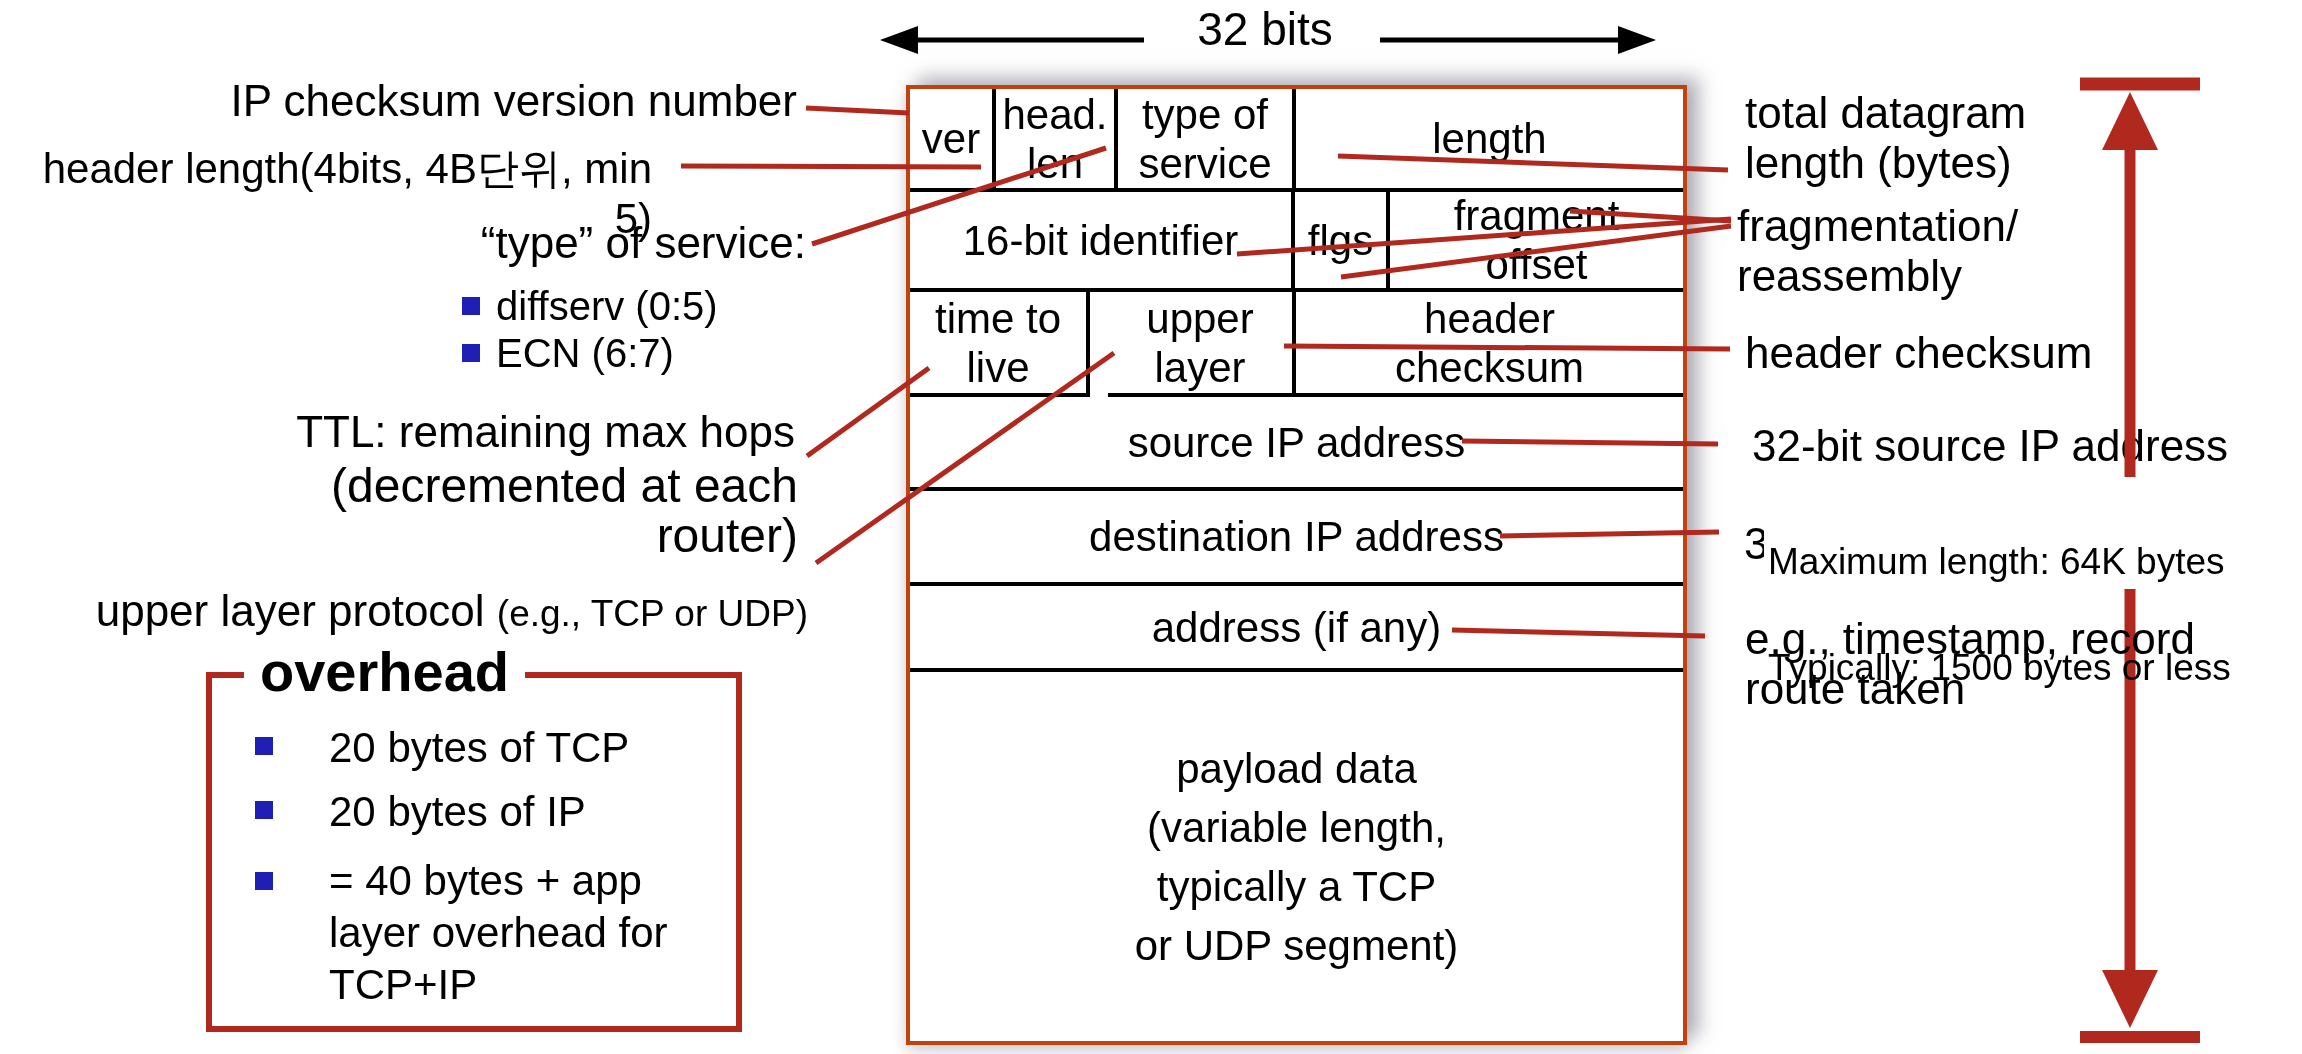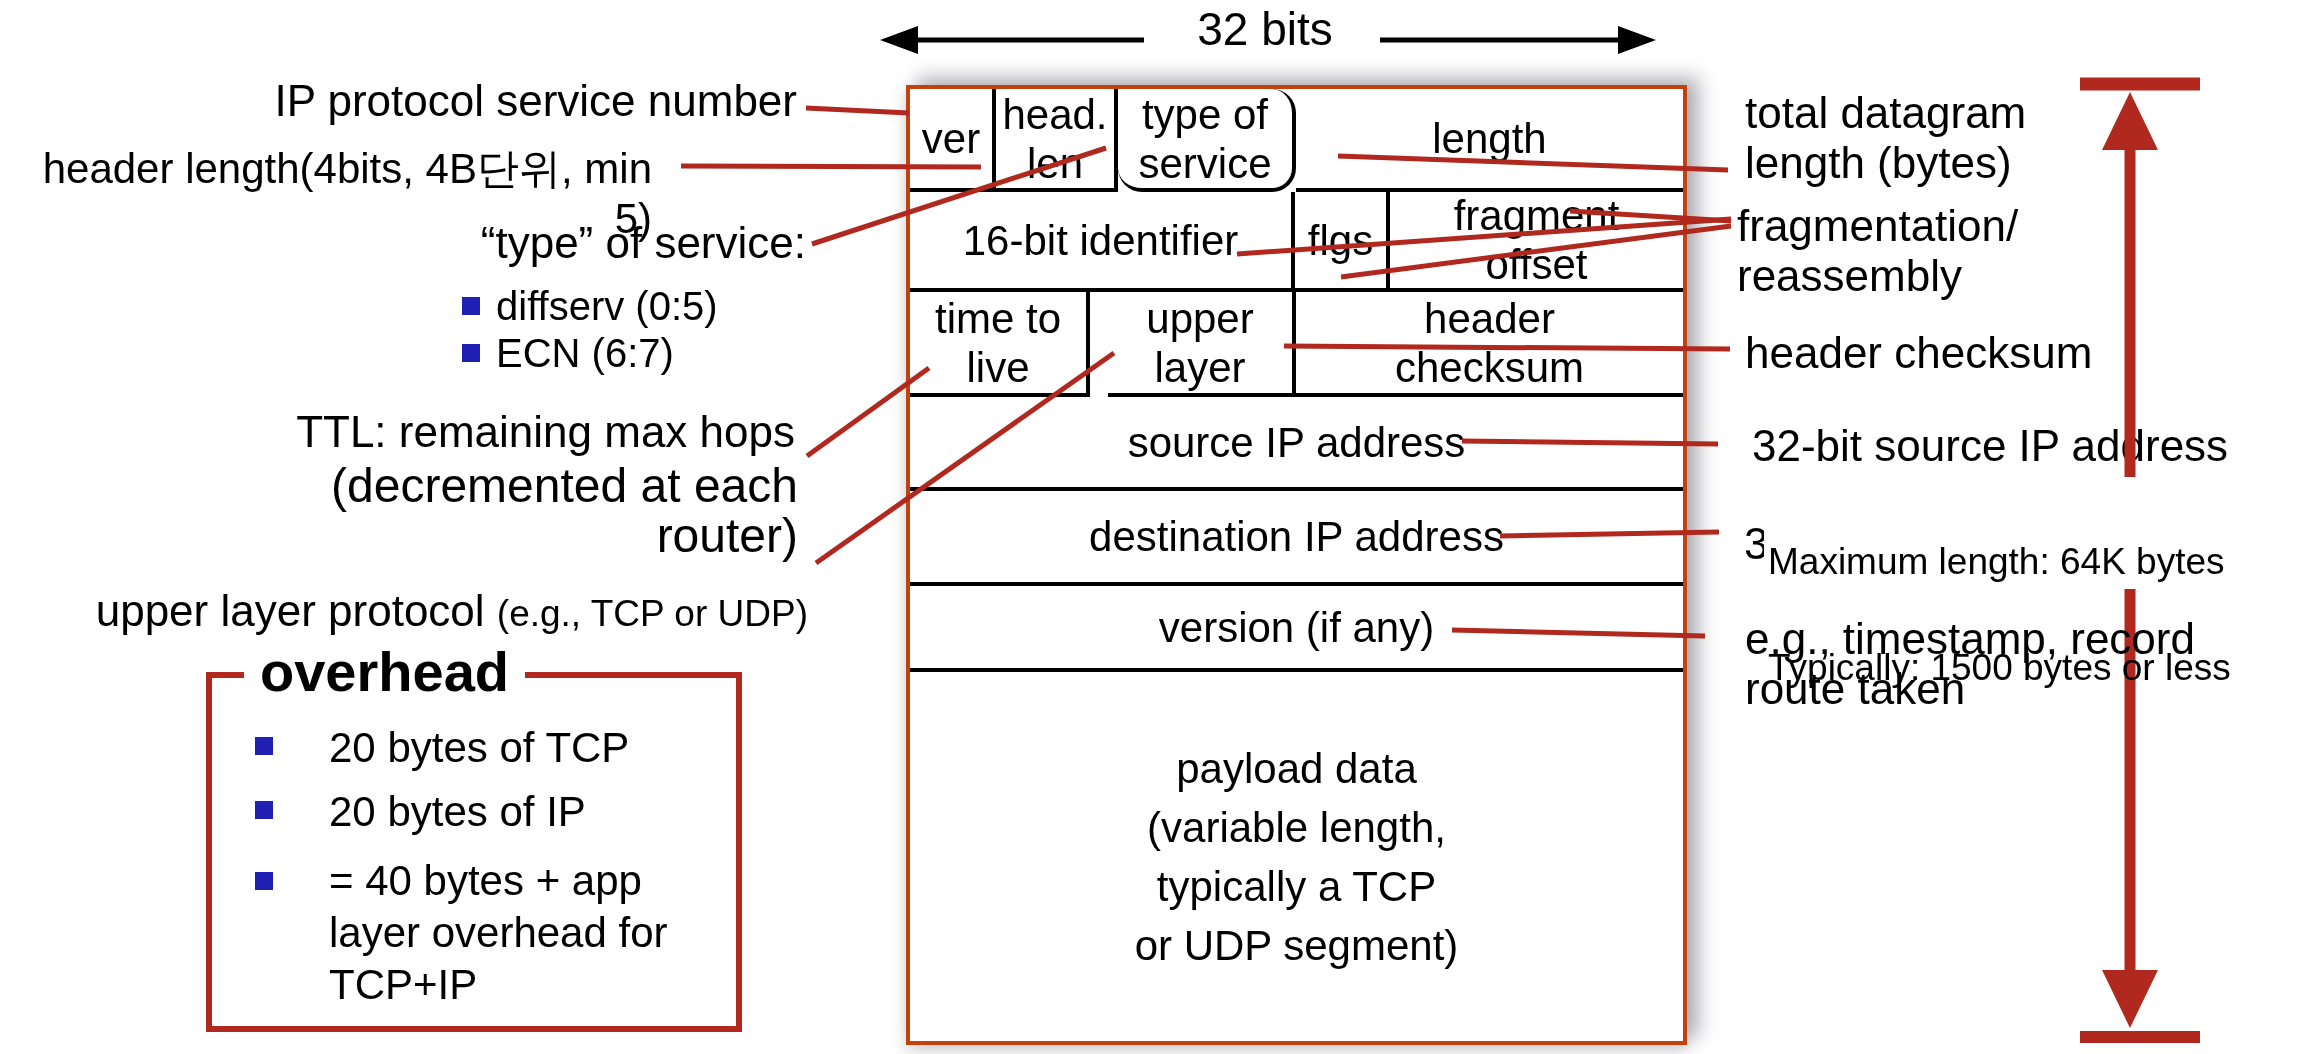--- a/index.html
+++ b/index.html
@@ -62,46 +62,46 @@
 <body>
 
 <div class="stage">
 
   <div class="scale-label">32 bits</div>
 
   <div class="tbl">
     <div class="cell br bb" style="left:0;top:0;width:86px;height:103px;">ver</div>
     <div class="cell br bb" style="left:86px;top:0;width:122px;height:103px;">head.
 len</div>
-    <div class="cell br bb" style="left:208px;top:0;width:178px;height:103px;border-radius:24px;">type of
+    <div class="cell br bb" style="left:208px;top:0;width:178px;height:103px;">type of
 service</div>
     <div class="cell bb" style="left:386px;top:0;width:387px;height:103px;">length</div>
 
     <div class="cell br bb" style="left:0;top:103px;width:385px;height:100px;">16-bit identifier</div>
     <div class="cell br bb" style="left:385px;top:103px;width:95px;height:100px;">flgs</div>
     <div class="cell bb" style="left:480px;top:103px;width:293px;height:100px;">fragment
 offset</div>
 
     <div class="cell br bb" style="left:0;top:203px;width:180px;height:105px;">time to
 live</div>
     <div class="cell br bb" style="left:198px;top:203px;width:188px;height:105px;">upper
 layer</div>
     <div class="cell bb" style="left:386px;top:203px;width:387px;height:105px;">header
 checksum</div>
 
     <div class="cell bb" style="left:0;top:308px;width:773px;height:94px;">source IP address</div>
     <div class="cell bb" style="left:0;top:402px;width:773px;height:95px;">destination IP address</div>
-    <div class="cell bb" style="left:0;top:497px;width:773px;height:86px;">version (if any)</div>
+    <div class="cell bb" style="left:0;top:497px;width:773px;height:86px;">address (if any)</div>
     <div class="cell payload" style="left:0;top:583px;width:773px;height:369px;">payload data
 (variable length,
 typically a TCP
 or UDP segment)</div>
   </div>
 
-  <div class="lbl r" style="left:200px;top:76px;width:597px;">IP protocol service number</div>
+  <div class="lbl r" style="left:200px;top:76px;width:597px;">IP checksum version number</div>
   <div class="lbl r" style="left:0;top:144px;width:652px;font-size:42px;">header length(4bits, 4B단위, min 5)</div>
   <div class="lbl r" style="left:300px;top:218px;width:506px;">“type” of service:</div>
 
   <div class="bullet-row" style="left:462px;top:283px;">
     <span class="sq"></span>
     <span class="txt">diffserv (0:5)</span>
   </div>
   <div class="bullet-row" style="left:462px;top:330px;">
     <span class="sq"></span>
     <span class="txt">ECN (6:7)</span>

